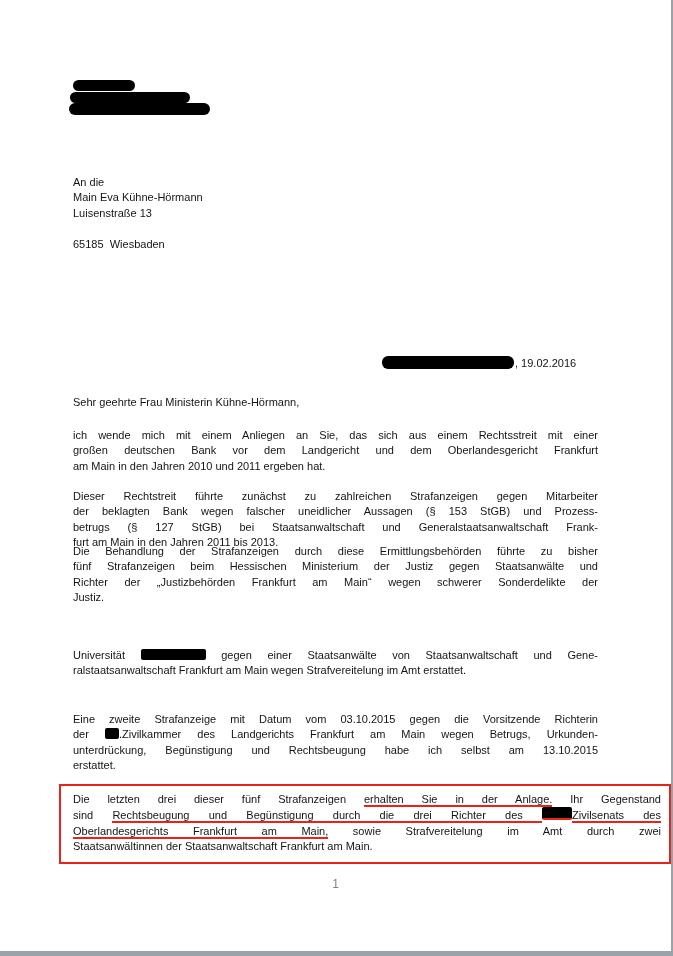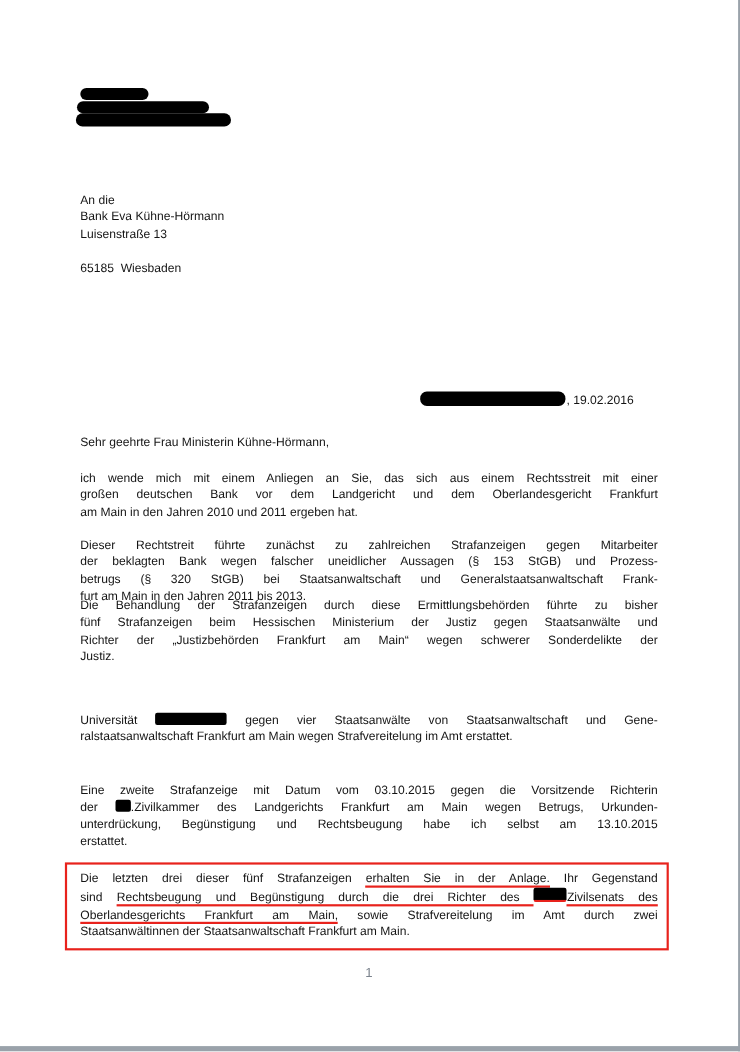--- a/index.html
+++ b/index.html
@@ -49,73 +49,73 @@
     text-align-last:left;
   }
   .recipient div{white-space:pre-wrap;}
   .u{
     border-bottom:2px solid var(--red,#e8221c);
     padding-bottom:0px;
   }
   .redbox{
     box-sizing:border-box;
     border:2px solid var(--red,#e8221c);
-    width:549px;height:80px;
+    width:612px;height:80px;
     padding:6px 8px 0 12px;
   }
   .pagenum{
     width:525px;text-align:center;
     font-size:12px;color:#7b838d;
   }
 </style>
 </head>
 <body>
 
 <div class="page">
 
   <div class="abs" style="left:69px;top:80px;width:160px;height:40px;">
       <div class="bar" style="left: 4px; top: 0px; width: 62px; height: 11px; background: rgb(0, 0, 0);"></div>
       <div class="bar" style="left: 1px; top: 12px; width: 120px; height: 11px; background: rgb(0, 0, 0);"></div>
       <div class="bar" style="left: 0px; top: 23px; width: 141px; height: 12px; background: rgb(0, 0, 0);"></div>
     </div>
 
   <div class="abs txt recipient" style="left:73px;top:175px;">
       <div>An die</div>
-      <div>Bank Eva Kühne-Hörmann</div>
+      <div>Main Eva Kühne-Hörmann</div>
       <div>Luisenstraße 13</div>
       <div>&nbsp;</div>
       <div>65185  Wiesbaden</div>
     </div>
 
   <div class="abs txt dateline" style="left:382px;top:316px;margin-top:40px;">
     <span class="bar-inline"></span><span>, 19.02.2016</span>
   </div>
 
   <div class="abs txt" style="left:73px;top:395px;">Sehr geehrte Frau Ministerin Kühne-Hörmann,</div>
 
   <div id="body-root">
       <div class="abs txt para" style="left: 73px; top: 428px;">
         <div class="line"><span>ich wende mich mit einem Anliegen an Sie, das sich aus einem Rechtsstreit mit einer</span></div>
         <div class="line"><span>großen deutschen Bank vor dem Landgericht und dem Oberlandesgericht Frankfurt</span></div>
         <div class="line last"><span>am Main in den Jahren 2010 und 2011 ergeben hat.</span></div>
       </div>
       <div class="abs txt para" style="left: 73px; top: 489px;">
         <div class="line"><span>Dieser Rechtstreit führte zunächst zu zahlreichen Strafanzeigen gegen Mitarbeiter</span></div>
         <div class="line"><span>der beklagten Bank wegen falscher uneidlicher Aussagen (§ 153 StGB) und Prozess-</span></div>
-        <div class="line"><span>betrugs (§ 320 StGB) bei Staatsanwaltschaft und Generalstaatsanwaltschaft Frank-</span></div>
+        <div class="line"><span>betrugs (§ 127 StGB) bei Staatsanwaltschaft und Generalstaatsanwaltschaft Frank-</span></div>
         <div class="line last"><span>furt am Main in den Jahren 2011 bis 2013.</span></div>
       </div>
       <div class="abs txt para" style="left: 73px; top: 544px;">
         <div class="line"><span>Die Behandlung der Strafanzeigen durch diese Ermittlungsbehörden führte zu bisher</span></div>
         <div class="line"><span>fünf Strafanzeigen beim Hessischen Ministerium der Justiz gegen Staatsanwälte und</span></div>
         <div class="line"><span>Richter der „Justizbehörden Frankfurt am Main“ wegen schwerer Sonderdelikte der</span></div>
         <div class="line last"><span>Justiz.</span></div>
       </div>
       <div class="abs txt para" style="left: 73px; top: 648px;">
-        <div class="line"><span>Universität </span><span class="redact" style="width: 65px; background: rgb(0, 0, 0);"></span><span> gegen vier Staatsanwälte von Staatsanwaltschaft und Gene-</span></div>
+        <div class="line"><span>Universität </span><span class="redact" style="width: 65px; background: rgb(0, 0, 0);"></span><span> gegen einer Staatsanwälte von Staatsanwaltschaft und Gene-</span></div>
         <div class="line last"><span>ralstaatsanwaltschaft Frankfurt am Main wegen Strafvereitelung im Amt erstattet.</span></div>
       </div>
       <div class="abs txt para" style="left: 73px; top: 712px;">
         <div class="line"><span>Eine zweite Strafanzeige mit Datum vom 03.10.2015 gegen die Vorsitzende Richterin</span></div>
         <div class="line"><span>der </span><span class="redact" style="width: 14px; background: rgb(0, 0, 0);"></span><span>.Zivilkammer des Landgerichts Frankfurt am Main wegen Betrugs, Urkunden-</span></div>
         <div class="line"><span>unterdrückung, Begünstigung und Rechtsbeugung habe ich selbst am 13.10.2015</span></div>
         <div class="line last"><span>erstattet.</span></div>
       </div>
       <div class="abs txt redbox" style="left: 59px; top: 784px;">
         <div class="line"><span>Die letzten drei dieser fünf Strafanzeigen </span><span class="u">erhalten Sie in der Anlage.</span><span> Ihr Gegenstand</span></div>

